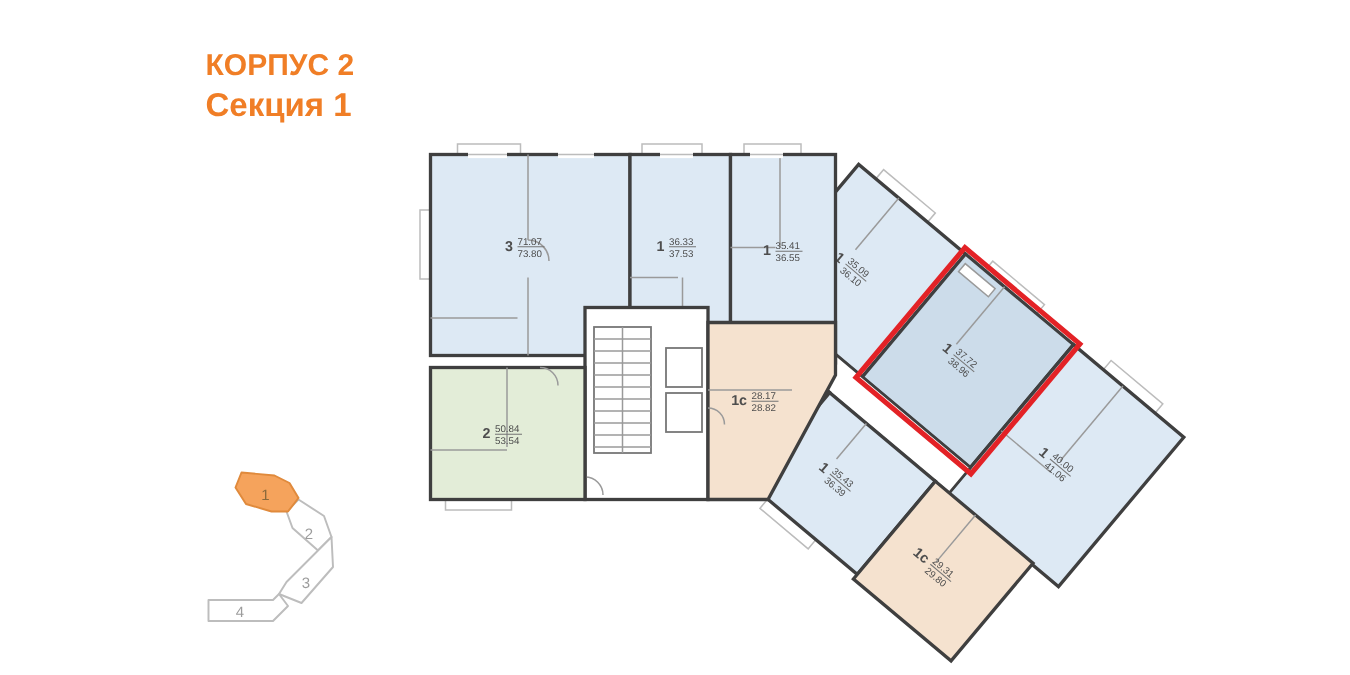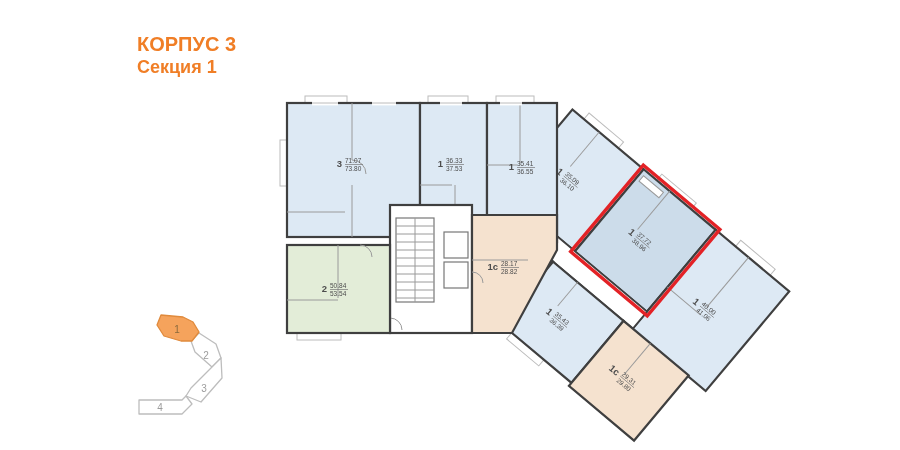--- a/index.html
+++ b/index.html
@@ -1,20 +1,20 @@
 <!DOCTYPE html>
 <html><head>
 <meta charset="utf-8">
 <style>
   html,body{margin:0;padding:0;background:#ffffff;}
   #stage{position:relative;width:900px;height:450px;background:#fff;overflow:hidden;
          font-family:"Liberation Sans",sans-serif;}
   .hdr{position:absolute;left:137px;}
   .hdr-building{top:33px;font-size:20px;font-weight:bold;color:#f07e26;}
-  .hdr-section{top:57px;font-size:18px;font-weight:bold;color:#f07e26;}
+  .hdr-section{top:57px;font-size:22px;font-weight:bold;color:#f07e26;}
   .hdr-plan{top:81px;font-size:14px;font-weight:bold;color:#3a3a3a;}
   svg{position:absolute;left:0;top:0;}
   .wall{stroke:#3f3f3f;stroke-width:2.2;stroke-linejoin:miter;}
   .wall2{stroke:#3f3f3f;stroke-width:1.6;}
   .thin{stroke:#9a9a9a;stroke-width:1;}
   .lite{stroke:#bcbcbc;stroke-width:1;}
   .f-blue{fill:#dde9f4;}
   .f-bluesel{fill:#ccdcea;}
   .f-green{fill:#e3edd8;}
   .f-peach{fill:#f5e2cf;}
@@ -26,21 +26,21 @@
   .t-map-act{font:10px "Liberation Sans",sans-serif;fill:#8a6a3c;}
   .mm{fill:#ffffff;stroke:#bdbdbd;stroke-width:1.3;stroke-linejoin:round;}
   .mm-act{stroke:#e08a3c;stroke-width:1.3;stroke-linejoin:round;}
   .frac{stroke:#777;stroke-width:0.7;}
 </style>
 </head>
 <body>
 
 <div id="stage">
 
-  <div class="hdr hdr-building">КОРПУС 3</div>
+  <div class="hdr hdr-building">КОРПУС 2</div>
   <div class="hdr hdr-section">Секция 1</div>
 
   <svg width="900" height="450" viewBox="0 0 900 450">
 
     <g transform="rotate(40 545 80)">
 
       <g>
         <rect x="600" y="77" width="45" height="8" class="f-white lite"></rect>
         <rect x="695" y="77" width="45" height="8" class="f-white lite"></rect>
         <rect x="798" y="77" width="45" height="8" class="f-white lite"></rect>

